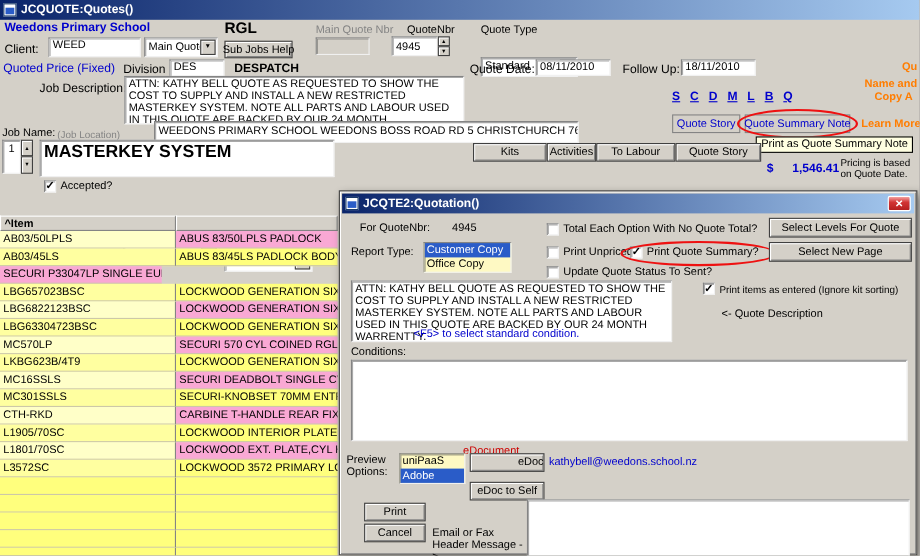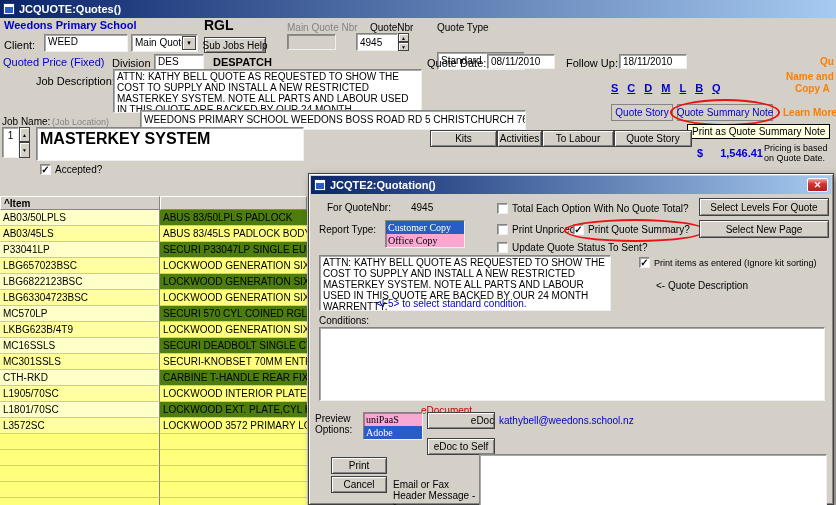--- a/index.html
+++ b/index.html
@@ -36,35 +36,35 @@
   .cb{display:flex;align-items:center;gap:4px;font-size:10px;white-space:nowrap;}
   .cb .cb-box{width:11px;height:11px;background:#fff;border:1px solid;border-color:#848484 #f0f0f0 #f0f0f0 #848484;
               box-shadow:inset 1px 1px 0 rgba(64,64,64,.45);font-size:10px;font-weight:bold;line-height:9px;
               text-align:center;flex:0 0 auto;color:#000;}
   .letter-link{color:var(--link_blue);text-decoration:underline;font-weight:bold;font-size:11px;margin-right:9px;}
   .link-btn{display:flex;align-items:center;justify-content:center;border:1px solid #848484;background:#d4d0c8;
             color:var(--link_blue);font-size:10px;white-space:nowrap;}
   .orange{color:var(--orange_link);font-weight:bold;font-size:10px;white-space:nowrap;}
   .tooltip{background:var(--tooltip_bg);border:1px solid #000;font-size:10px;padding:1px 4px;white-space:nowrap;}
   .red-oval{border:2px solid var(--annotation_red);border-radius:50%;pointer-events:none;}
-  .listbox{background:#f9a8d4;border:1px solid;border-color:#848484 #f0f0f0 #f0f0f0 #848484;
-           box-shadow:inset 1px 1px 0 rgba(64,64,64,.45);font-size:10px;overflow:hidden;font-family:Liberation Serif, serif;}
+  .listbox{background:#fef9c3;border:1px solid;border-color:#848484 #f0f0f0 #f0f0f0 #848484;
+           box-shadow:inset 1px 1px 0 rgba(64,64,64,.45);font-size:10px;overflow:hidden;}
   .listbox .opt{height:13px;line-height:13px;padding:0 2px;white-space:nowrap;overflow:hidden;}
   .listbox .opt.sel{background:var(--selection_blue);color:#fff;}
   .window{background:#d4d0c8;border:1px solid #404040;
           box-shadow:inset 1px 1px 0 #fff, inset -1px -1px 0 #848484, 3px 3px 8px rgba(0,0,0,.45);}
   .close-btn{width:21px;height:14px;background:linear-gradient(#f4a2a2,#d23535 40%,#b51f1f);
              border:1px solid #fff;border-radius:2px;color:#fff;font-size:9px;font-weight:bold;
              display:flex;align-items:center;justify-content:center;}
   .thead-cell{background:#d4d0c8;border:1px solid;border-color:#fff #848484 #848484 #fff;
               font-size:10px;padding:0 3px;display:flex;align-items:center;font-weight:bold;}
   .trow{display:flex;height:16px;}
   .tcell{font-size:10px;line-height:15px;padding:0 3px;white-space:nowrap;overflow:hidden;border-bottom:1px solid #cdc8a8;}
   .tcell.code{width:160px;background:var(--code_yellow);border-right:1px solid #848484;}
-  .tcell.desc{width:147px;background:#4d7c0f;}
+  .tcell.desc{width:147px;background:#f9a8d4;}
   .trow.hl .tcell.code{background:#ffffa0;}
   .trow.hl .tcell.desc{background:var(--row_yellow);}
   .trow.empty .tcell.code,.trow.empty .tcell.desc{background:var(--row_yellow);}
   .spin-btn{width:11px;height:9px;display:flex;align-items:center;justify-content:center;font-size:5px;
             background:#d4d0c8;border:1px solid #404040;box-shadow:inset 1px 1px 0 #fff;color:#000;}
   .money{color:var(--money_blue);font-weight:bold;font-size:11px;}
   .textbox{font-size:10px;line-height:11px;padding:1px 3px;overflow:hidden;}
 </style>
 </head>
 <body>
@@ -179,21 +179,20 @@
   <div class="abs" style="left:0;top:210px;width:307px;height:295px;overflow:hidden;">
       <div class="trow">
         <div class="tcell code">AB03/50LPLS</div>
         <div class="tcell desc">ABUS 83/50LPLS PADLOCK</div>
       </div>
       <div class="trow hl">
         <div class="tcell code">AB03/45LS</div>
         <div class="tcell desc">ABUS 83/45LS PADLOCK BODY A</div>
       </div>
       <div class="trow">
-        <div class="tcell code">P33041LP</div>
         <div class="tcell desc">SECURI P33047LP SINGLE EURO C</div>
       </div>
       <div class="trow hl">
         <div class="tcell code">LBG657023BSC</div>
         <div class="tcell desc">LOCKWOOD GENERATION SIX 570</div>
       </div>
       <div class="trow">
         <div class="tcell code">LBG6822123BSC</div>
         <div class="tcell desc">LOCKWOOD GENERATION SIX 822</div>
       </div>

